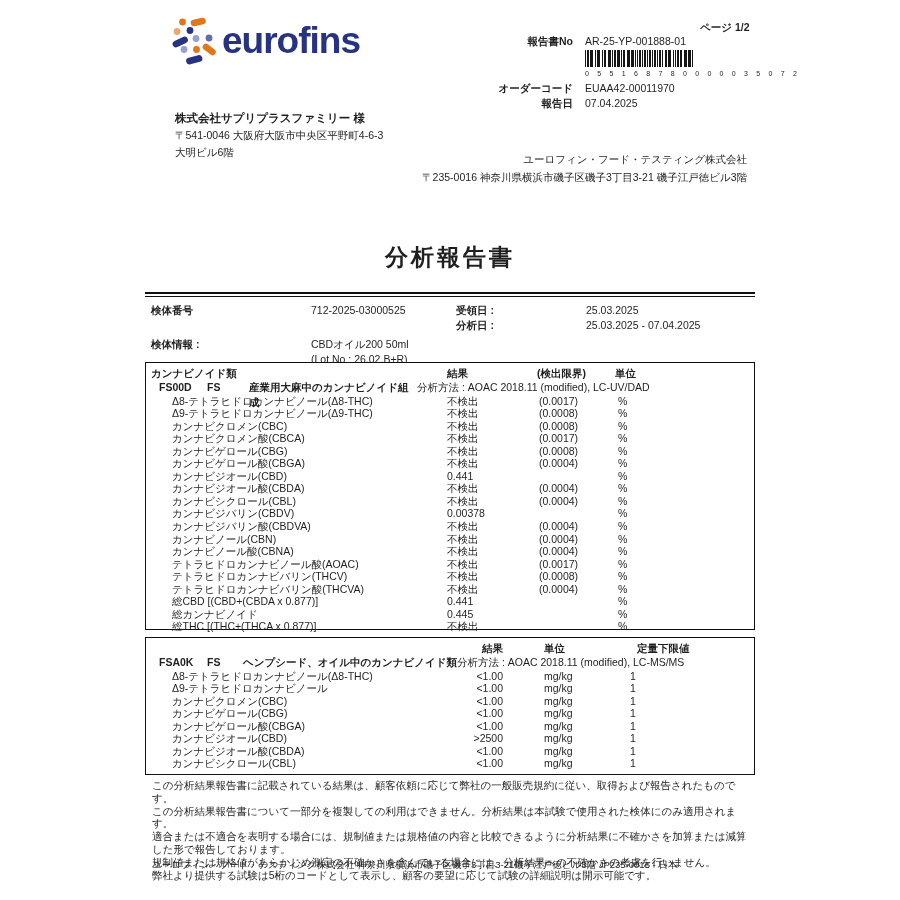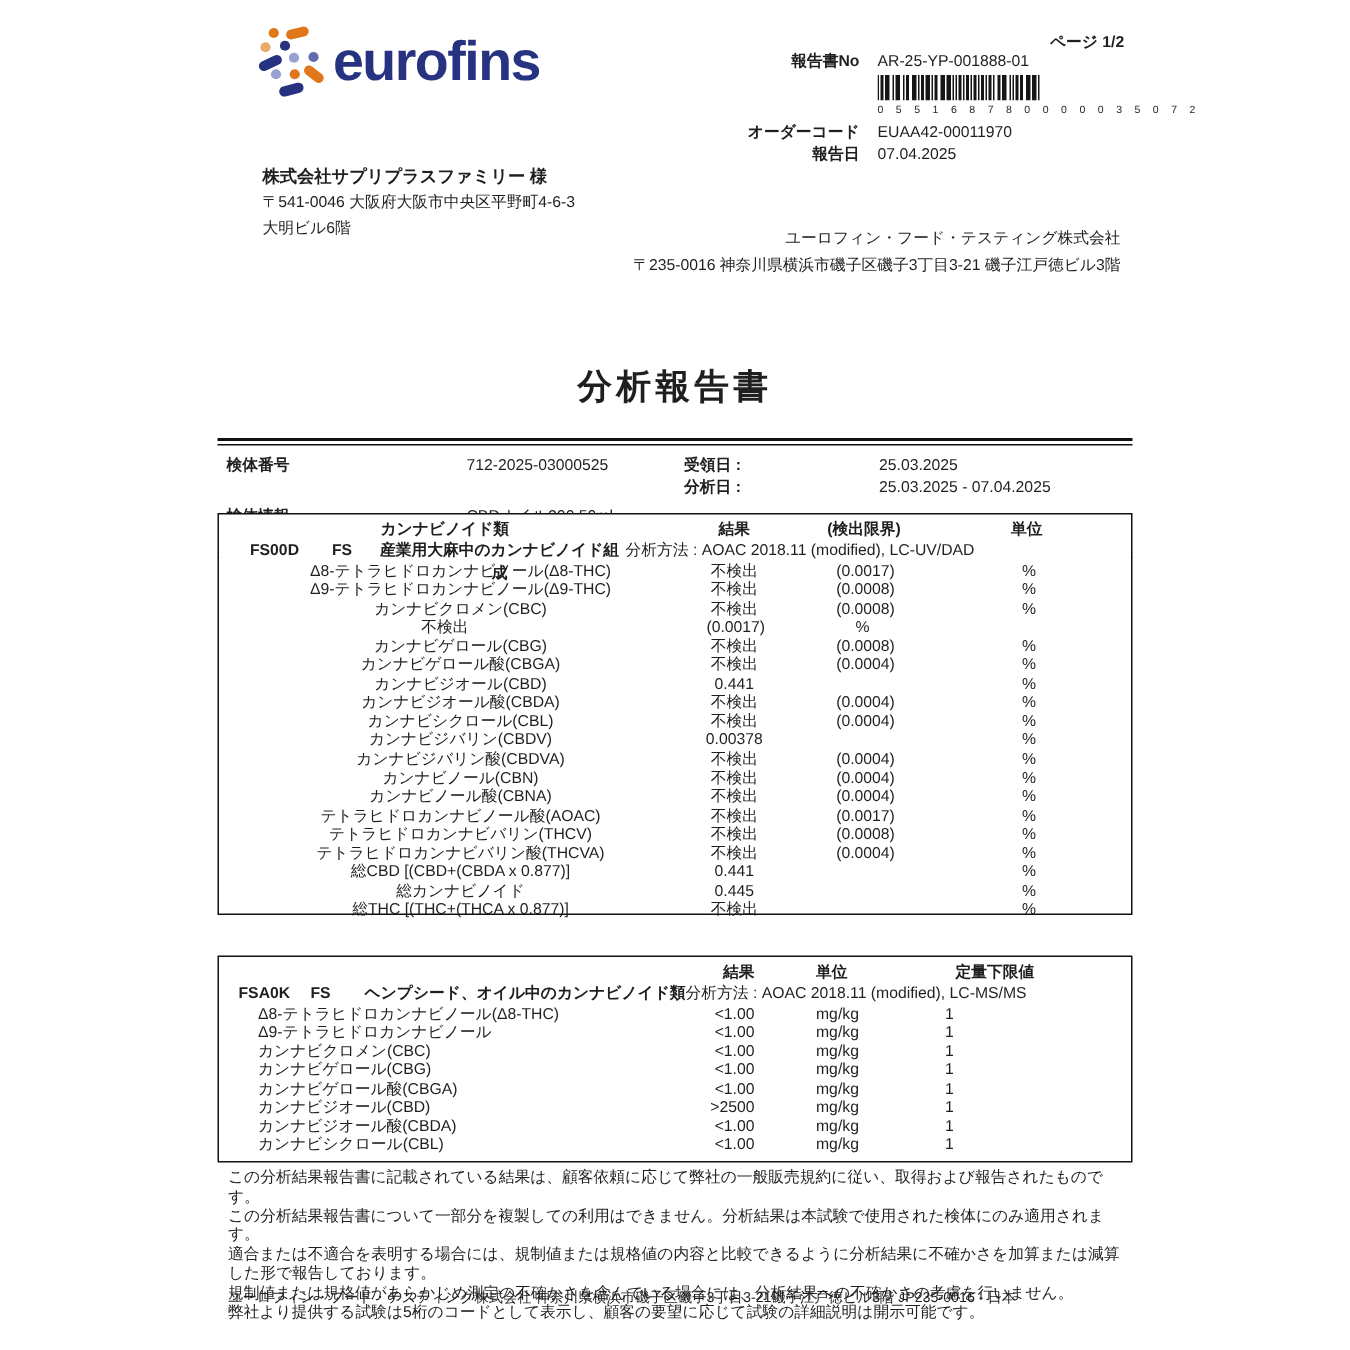--- a/index.html
+++ b/index.html
@@ -38,21 +38,21 @@
            font-size:23px; font-weight:bold; letter-spacing:3px; }
   
   .info { position:absolute; left:145px; top:292px; width:610px; font-size:10.5px; }
   .rule-double { height:5px; border-top:2.5px solid #111; border-bottom:1px solid #111; }
   .rule-thin { border-top:1.5px solid #111; margin-top:5px; }
   .info-grid { display:grid; grid-template-columns:160px 145px 130px 1fr; padding:6px 0 0 6px; line-height:14.5px; }
   .info-grid .b { font-weight:bold; }
   .gap-top { margin-top:5px; }
   
   .tbox { position:absolute; left:145px; width:610px; border:1.5px solid #111; background:#fff; font-size:10.5px; }
-  .tbox1 { top:342px; height:268px; padding-top:3px;text-align:center; }
+  .tbox1 { top:362px; height:268px; padding-top:3px; }
   .tbox2 { top:637px; height:138px; padding-top:3px; }
   .t1row { display:grid; grid-template-columns:296px 90px 83px 1fr; line-height:12.55px; height:12.55px; }
   .t1row.hd { height:14px; line-height:14px; font-weight:bold; }
   .t1row .c1 { padding-left:5px; }
   .t1row.body .c1 { padding-left:26px; }
   .t1row .c2 { padding-left:5px; }
   .t1row .c3 { padding-left:5px; }
   .t1row.body .c3 { padding-left:7px; }
   .t1row .c4 { padding-left:0; }
   .t1row.body .c4 { padding-left:3px; }
@@ -223,20 +223,21 @@
         </div>
 
         <div class="t1row body">
           <span class="c1">カンナビクロメン(CBC)</span>
           <span class="c2">不検出</span>
           <span class="c3">(0.0008)</span>
           <span class="c4">%</span>
         </div>
 
         <div class="t1row body">
+          <span class="c1">カンナビクロメン酸(CBCA)</span>
           <span class="c2">不検出</span>
           <span class="c3">(0.0017)</span>
           <span class="c4">%</span>
         </div>
 
         <div class="t1row body">
           <span class="c1">カンナビゲロール(CBG)</span>
           <span class="c2">不検出</span>
           <span class="c3">(0.0008)</span>
           <span class="c4">%</span>

